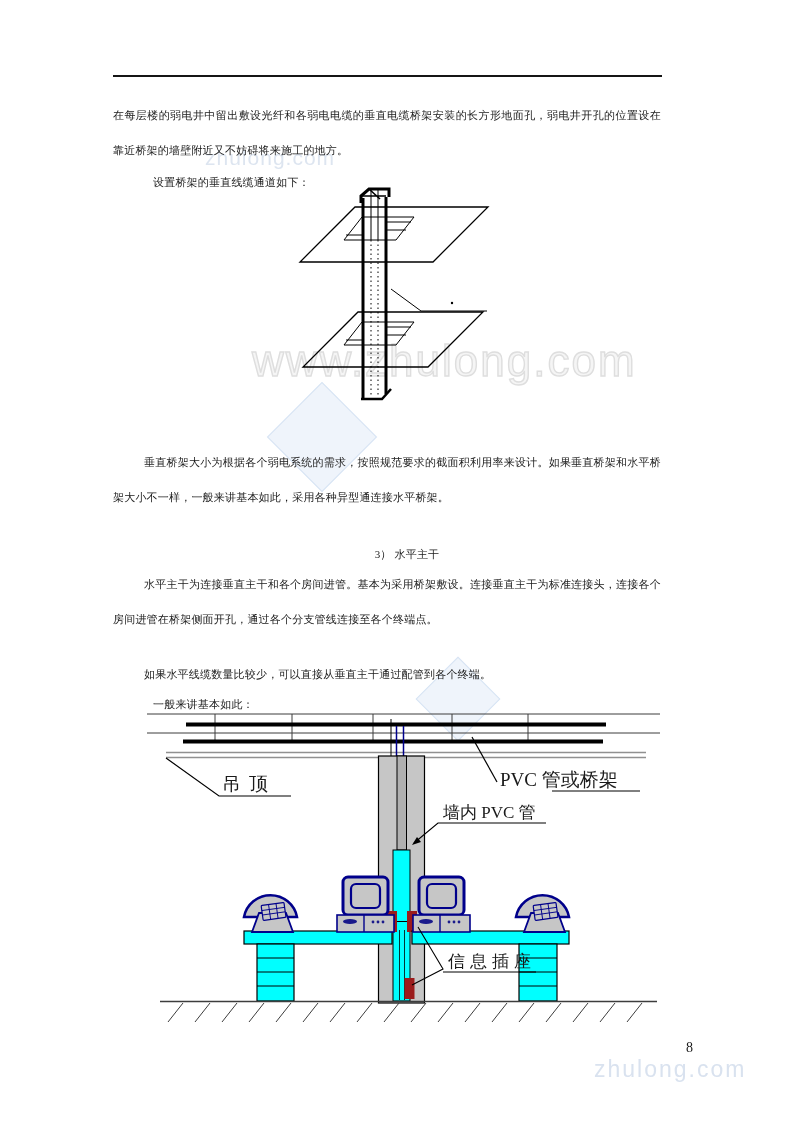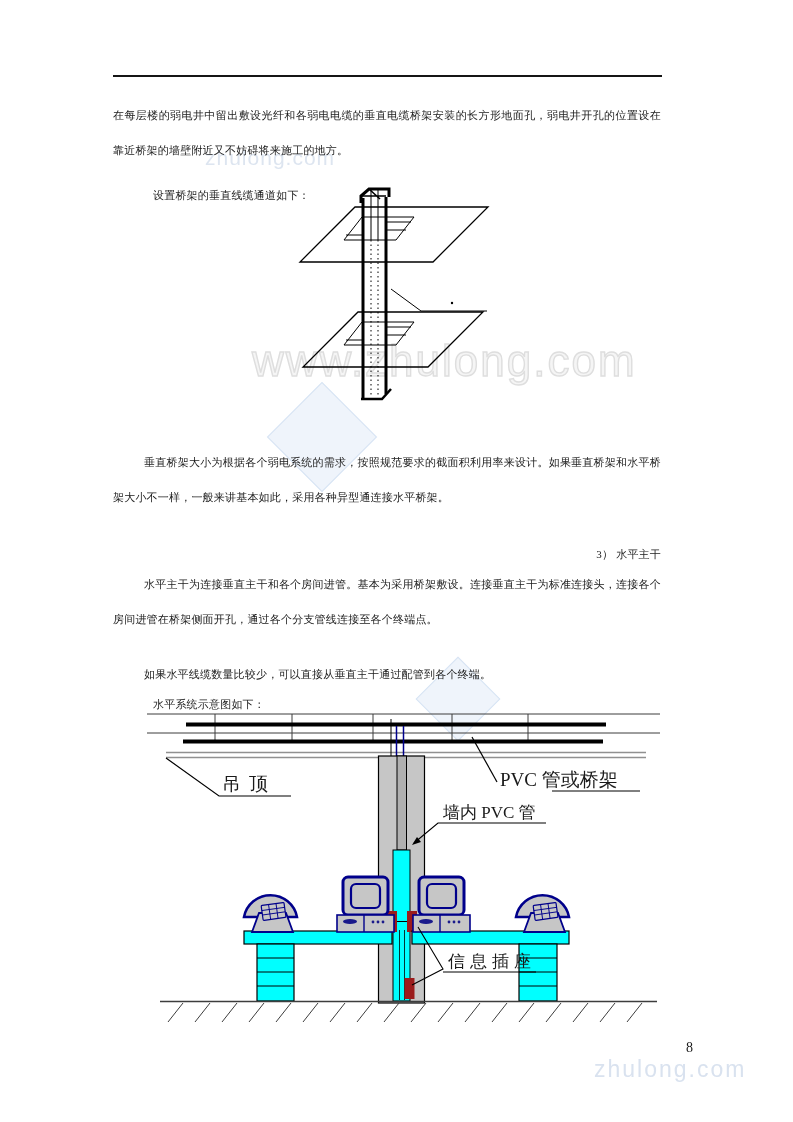--- a/index.html
+++ b/index.html
@@ -3,21 +3,21 @@
 <meta charset="utf-8">
 <style>
   html,body{margin:0;padding:0;background:#fff;}
   .page{position:relative;width:793px;height:1122px;background:#ffffff;overflow:hidden;
         font-family:"Liberation Serif","DejaVu Serif",serif;color:#1a1a1a;}
   .hdr-rule{position:absolute;left:113px;top:75px;width:549px;border-top:2px solid #151515;}
   .para{position:absolute;left:113px;width:548px;font-size:11px;line-height:35px;
         letter-spacing:0.2px;text-align:justify;text-justify:inter-ideograph;}
   .indent-s{text-indent:31px;}
   .indent-l{text-indent:40px;}
-  .heading{text-align:right;}
+  .heading{text-align:center;}
   .pagenum{position:absolute;left:686px;top:1039px;font-size:14px;line-height:18px;}
   .wm{position:absolute;font-family:"Liberation Sans","DejaVu Sans",sans-serif;font-weight:normal;
       pointer-events:none;white-space:nowrap;}
   .wm-top{left:205px;top:146px;font-size:21px;color:#dde5f0;letter-spacing:1px;}
   .wm-bottom{left:594px;top:1056px;font-size:23px;color:#d9e2ef;letter-spacing:2px;}
   .wm-mid{left:252px;top:336px;font-size:44px;color:#f5f5f5;letter-spacing:2px;
           -webkit-text-stroke:1.4px #dedede;}
   .wm-diamond{position:absolute;transform:rotate(45deg);
               background:rgba(180,205,235,0.22);border:1px solid rgba(165,195,230,0.35);}
   .d1{left:283px;top:398px;width:76px;height:76px;}
@@ -32,26 +32,26 @@
 
   <div class="wm wm-top">zhulong.com</div>
   <div class="wm wm-mid">www.zhulong.com</div>
   <div class="wm wm-bottom">zhulong.com</div>
   <div class="wm-diamond d1"></div>
   <div class="wm-diamond d2"></div>
 
   <div class="hdr-rule"></div>
 
   <div class="para" style="top:98px;">在每层楼的弱电井中留出敷设光纤和各弱电电缆的垂直电缆桥架安装的长方形地面孔，弱电井开孔的位置设在靠近桥架的墙壁附近又不妨碍将来施工的地方。</div>
-  <div class="para indent-l" style="top:178px;">设置桥架的垂直线缆通道如下：</div>
+  <div class="para indent-l" style="top:165px;">设置桥架的垂直线缆通道如下：</div>
   <div class="para indent-s" style="top:445px;">垂直桥架大小为根据各个弱电系统的需求，按照规范要求的截面积利用率来设计。如果垂直桥架和水平桥架大小不一样，一般来讲基本如此，采用各种异型通连接水平桥架。</div>
   <div class="para indent-l heading" style="top:537px;">3） 水平主干</div>
   <div class="para indent-s" style="top:567px;">水平主干为连接垂直主干和各个房间进管。基本为采用桥架敷设。连接垂直主干为标准连接头，连接各个房间进管在桥架侧面开孔，通过各个分支管线连接至各个终端点。</div>
   <div class="para indent-s" style="top:657px;">如果水平线缆数量比较少，可以直接从垂直主干通过配管到各个终端。</div>
-  <div class="para indent-l" style="top:687px;">水平系统示意图如下：</div>
+  <div class="para indent-l" style="top:687px;">一般来讲基本如此：</div>
 
   <svg class="fig" style="left:230px;top:185px;" width="470" height="225" viewBox="230 185 470 225">
     <g fill="none" stroke="#000">
       <path d="M300,262 L433,262 L488,207 L355,207 Z" stroke-width="1.3"></path>
       <path d="M344,240 L396,240 L414,217 L362,217 Z" stroke-width="1"></path>
       <path d="M387,222 L411,222 M387,230 L406,230 M346,235 L362,235" stroke-width="1"></path>
     </g>
     <g fill="none" stroke="#000">
       <path d="M303,367 L428,367 L483,312 L358,312 Z" stroke-width="1.3"></path>
       <path d="M344,345 L396,345 L414,322 L362,322 Z" stroke-width="1"></path>

